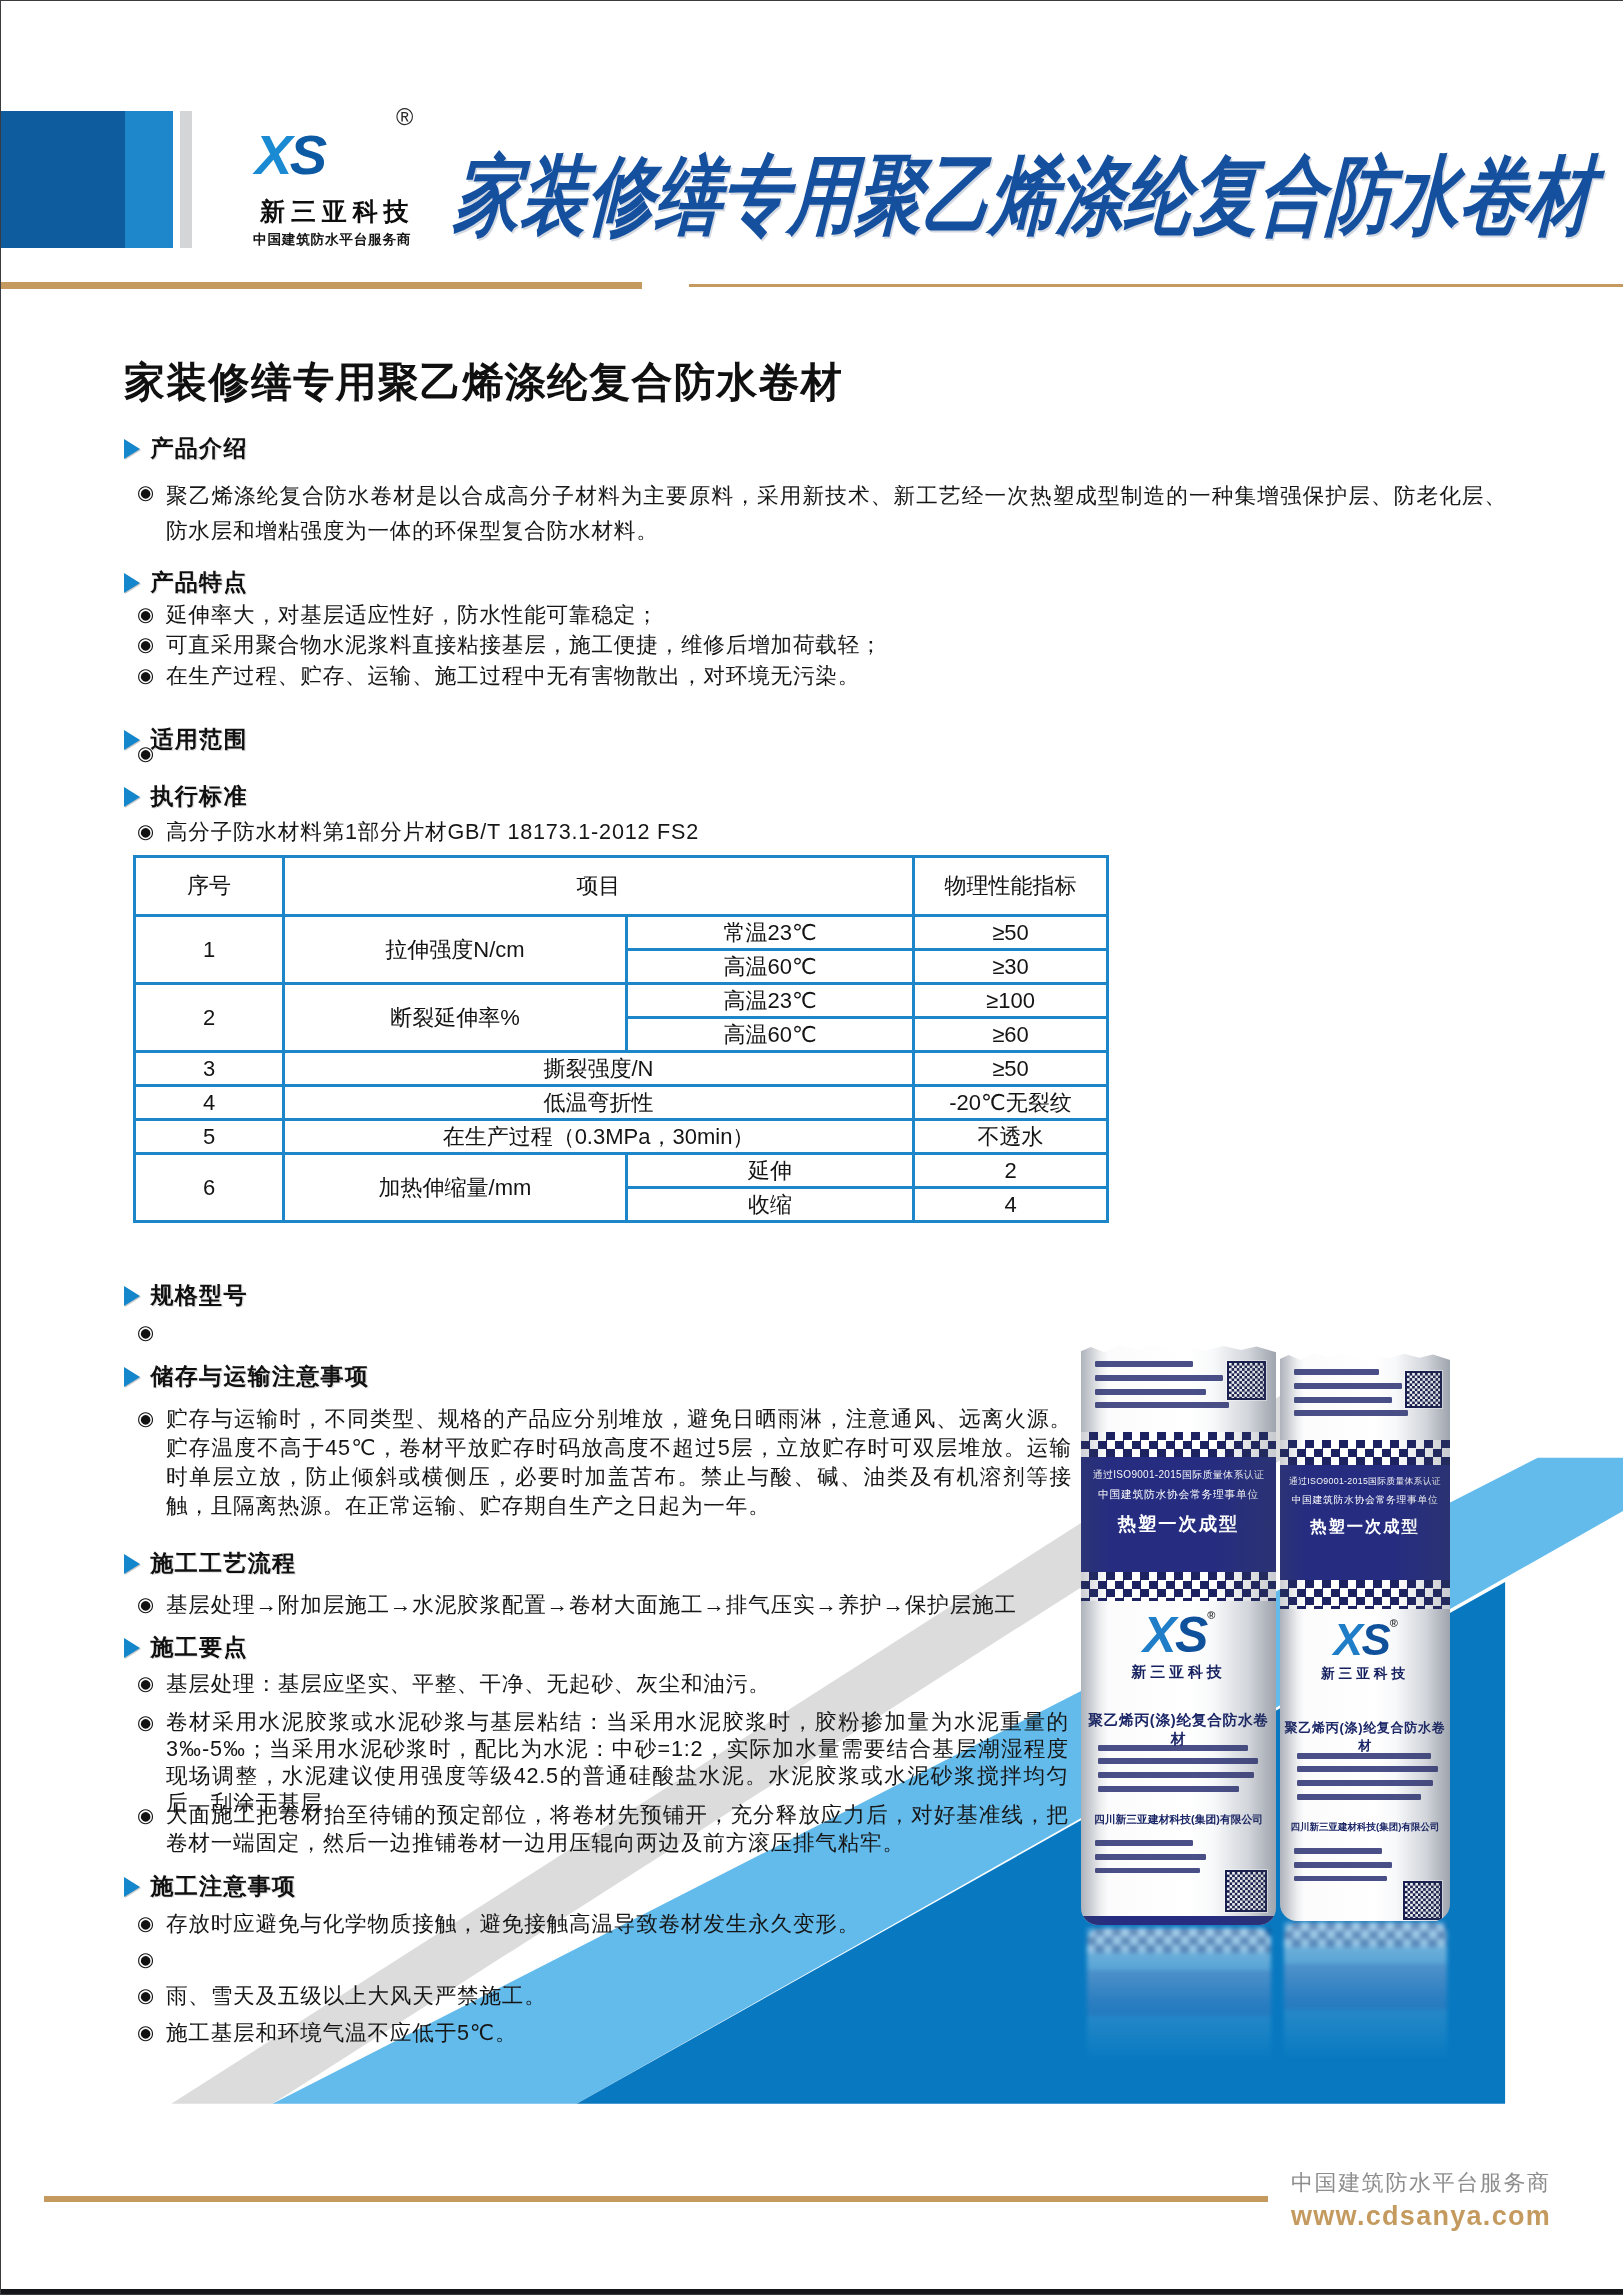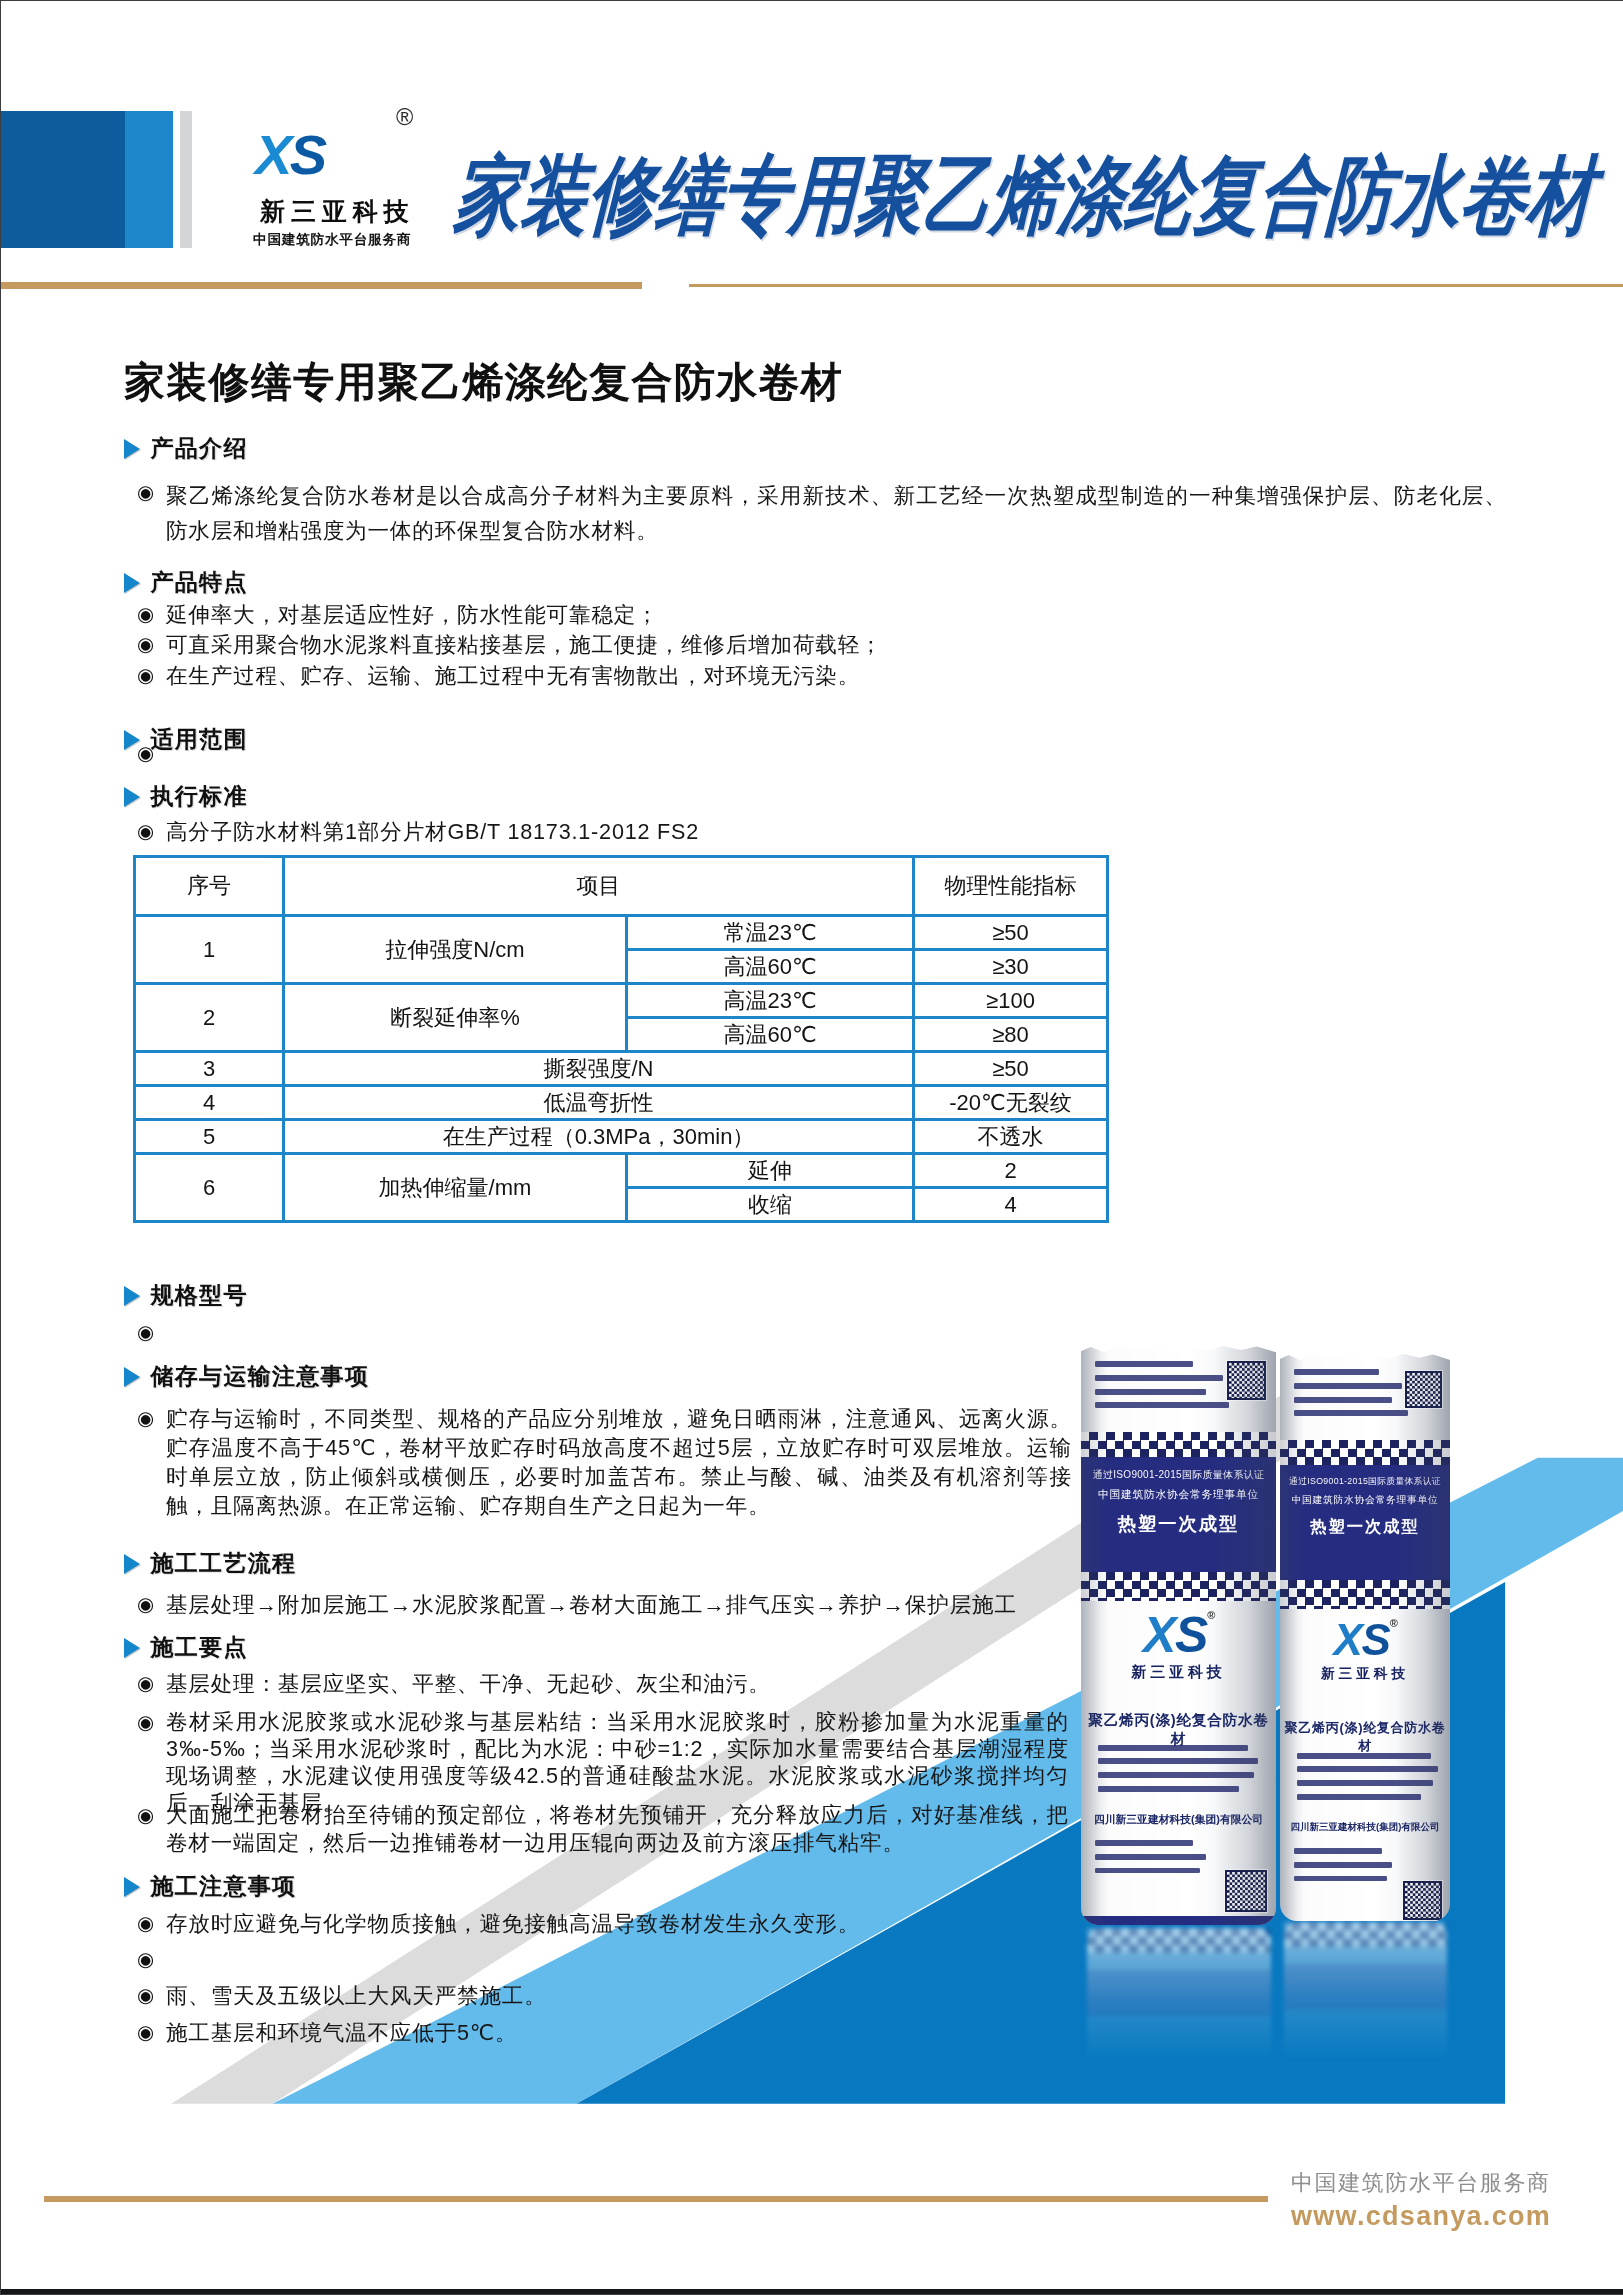--- a/index.html
+++ b/index.html
@@ -184,21 +184,21 @@
         <td>≥30</td>
       </tr>
       <tr>
         <td rowspan="2">2</td>
         <td rowspan="2">断裂延伸率%</td>
         <td>高温23℃</td>
         <td>≥100</td>
       </tr>
       <tr>
         <td>高温60℃</td>
-        <td>≥80</td>
+        <td>≥60</td>
       </tr>
       <tr>
         <td>3</td>
         <td colspan="2">撕裂强度/N</td>
         <td>≥50</td>
       </tr>
       <tr>
         <td>4</td>
         <td colspan="2">低温弯折性</td>
         <td>-20℃无裂纹</td>

